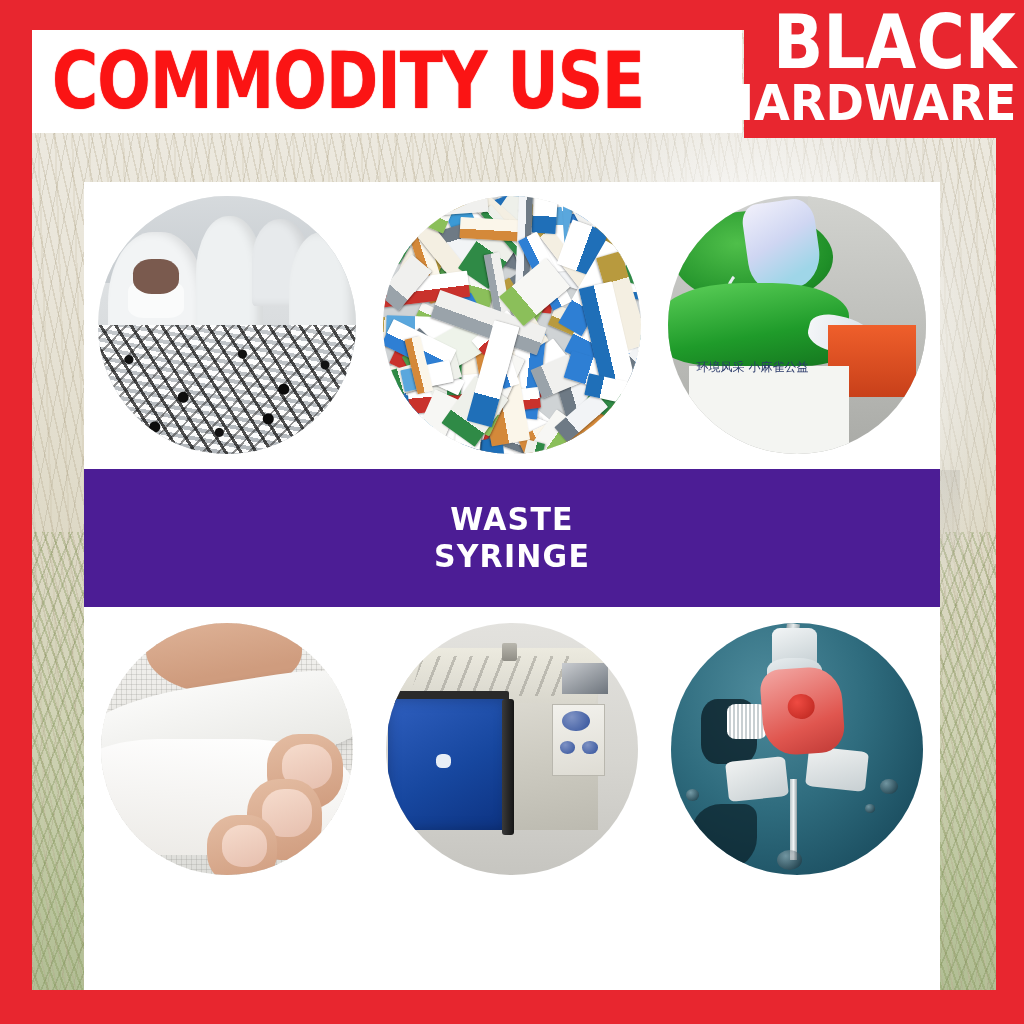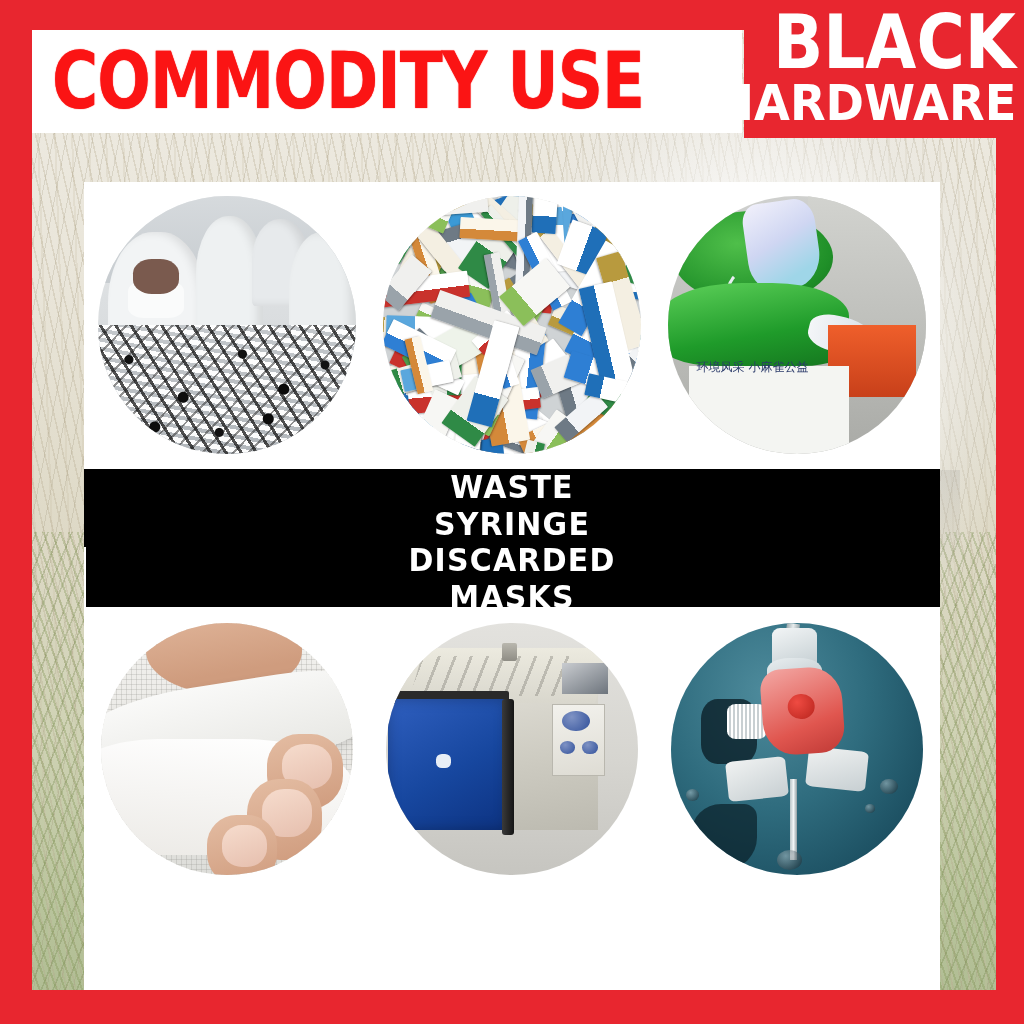--- a/index.html
+++ b/index.html
@@ -102,21 +102,21 @@
   .img-row.r2{top:428px;height:278px;}
   .img-cell{width:285.3px;height:100%;display:flex;align-items:center;justify-content:center;position:relative;}
 
   .circle{
     width:258px;height:258px;border-radius:50%;overflow:hidden;position:relative;
   }
   .r2 .circle{width:252px;height:252px;}
 
   
   .label-bar{
-    position:absolute;left:0;width:856px;background:#000000;display:flex;z-index:6;flex-direction:column;
+    position:absolute;left:0;width:856px;background:#4c1d95;display:flex;z-index:6;
   }
   .label-bar.b1{top:287px;height:138px;}
   .label-bar.b2{top:709px;height:99px;}
   .label-cell{
     flex:1;display:flex;flex-direction:column;align-items:center;justify-content:center;
     color:#ffffff;text-align:center;position:relative;
     font-family:"DejaVu Sans", sans-serif;font-weight:bold;
   }
   .label-cell + .label-cell:before{
     content:"";position:absolute;left:0;top:6%;width:2px;height:88%;background:#ffffff;
@@ -437,24 +437,20 @@
       </div>
     </div>
 
   </div>
 
   <div class="label-bar b1">
     <div class="label-cell c1">
       <span class="lw">WASTE</span>
       <span class="lw">SYRINGE</span>
     </div>
-    <div class="label-cell c3">
-      <span class="lw">DISCARDED</span>
-      <span class="lw">MASKS</span>
-    </div>
   </div>
 
   <div class="img-row r2">
 
     <div class="img-cell">
       <div class="circle">
         <div class="ph-gauze">
           <div class="weave"></div>
           <div class="thumb"></div>
           <div class="fold"></div>

